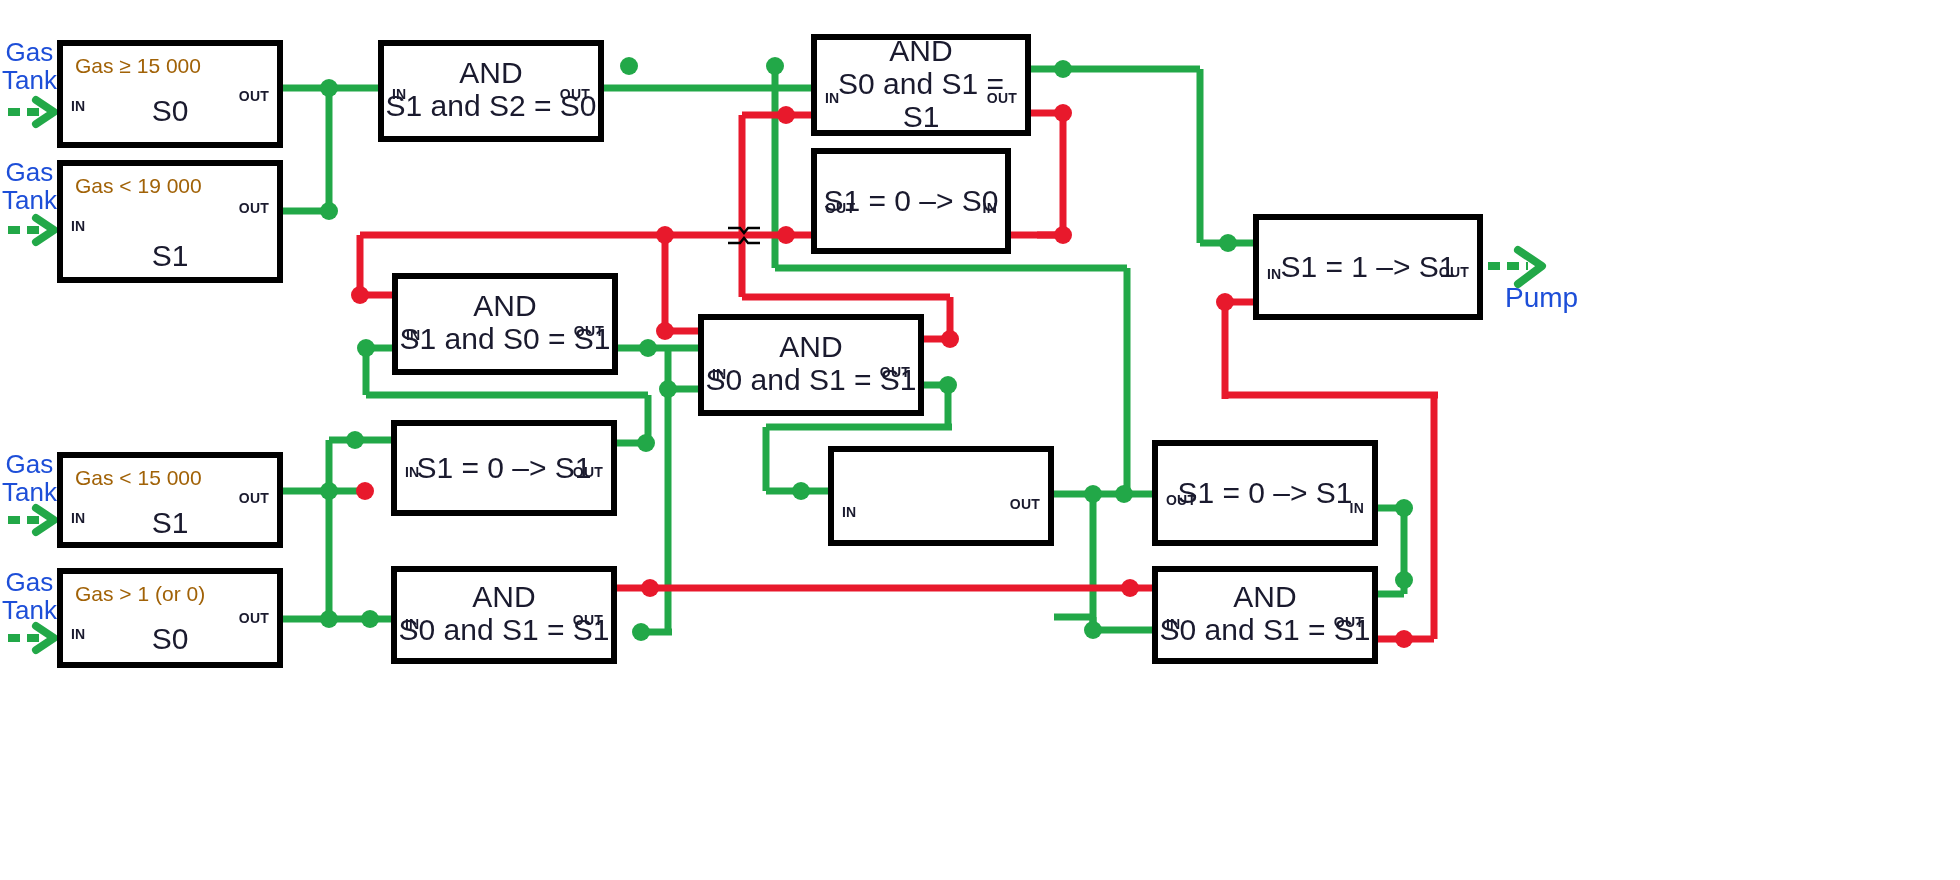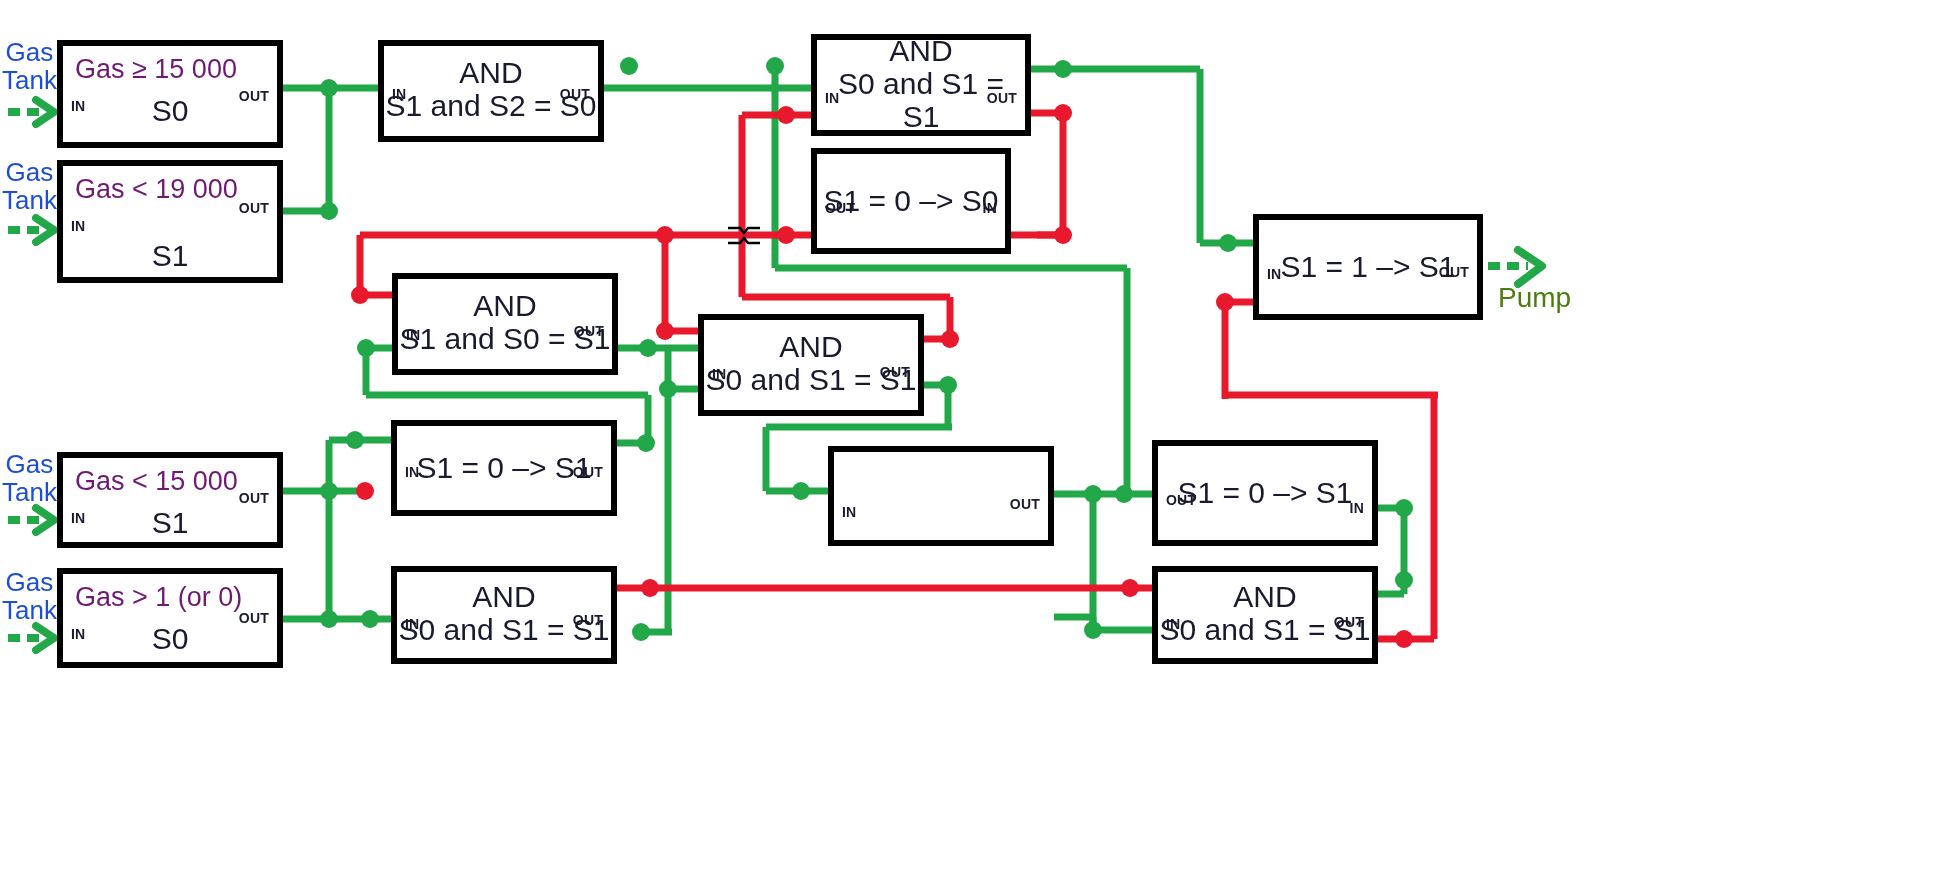--- a/index.html
+++ b/index.html
@@ -2,32 +2,32 @@
 <html><head>
 <meta charset="utf-8">
 <title>Gas Tank Pump Logic Diagram</title>
 <style>
   html,body{margin:0;padding:0;background:#ffffff;}
   body{font-family:"Liberation Sans", sans-serif;}
   #canvas{position:relative;width:1960px;height:880px;background:#ffffff;overflow:hidden;}
   svg.wires{position:absolute;left:0;top:0;width:1960px;height:880px;}
 
   .node{position:absolute;box-sizing:border-box;background:#ffffff;border:6px solid #000000;}
-  .node .title{position:absolute;left:12px;top:8px;font-size:27px;color:#701a75;white-space:nowrap;}
+  .node .title{position:absolute;left:12px;top:8px;font-size:21px;color:#a16207;white-space:nowrap;}
   .node .body{position:absolute;left:0;right:0;top:50%;transform:translateY(-50%);
               text-align:center;font-size:30px;color:#1a1a2e;line-height:1.12;white-space:pre-line;}
   .node .body.two{line-height:1.1;}
   .node .port{position:absolute;font-size:14px;font-weight:700;color:#1a1a2e;letter-spacing:0.2px;}
   .node .port.in-l{left:8px;}
   .node .port.out-r{right:8px;}
   .node .port.out-l{left:8px;}
   .node .port.in-r{right:8px;}
 
   .srcLabel{position:absolute;font-size:26px;color:#1d4ed8;line-height:1.08;text-align:center;white-space:pre-line;}
-  .pumpLabel{position:absolute;font-size:28px;color:#4d7c0f;}
+  .pumpLabel{position:absolute;font-size:28px;color:#1d4ed8;margin-left:7px;}
 </style>
 </head>
 <body>
 
 <div id="canvas">
 
   <svg class="wires" viewBox="0 0 1960 880">
     <g stroke-linecap="butt" fill="none">
 
       <g stroke="#22a848" stroke-width="7">

